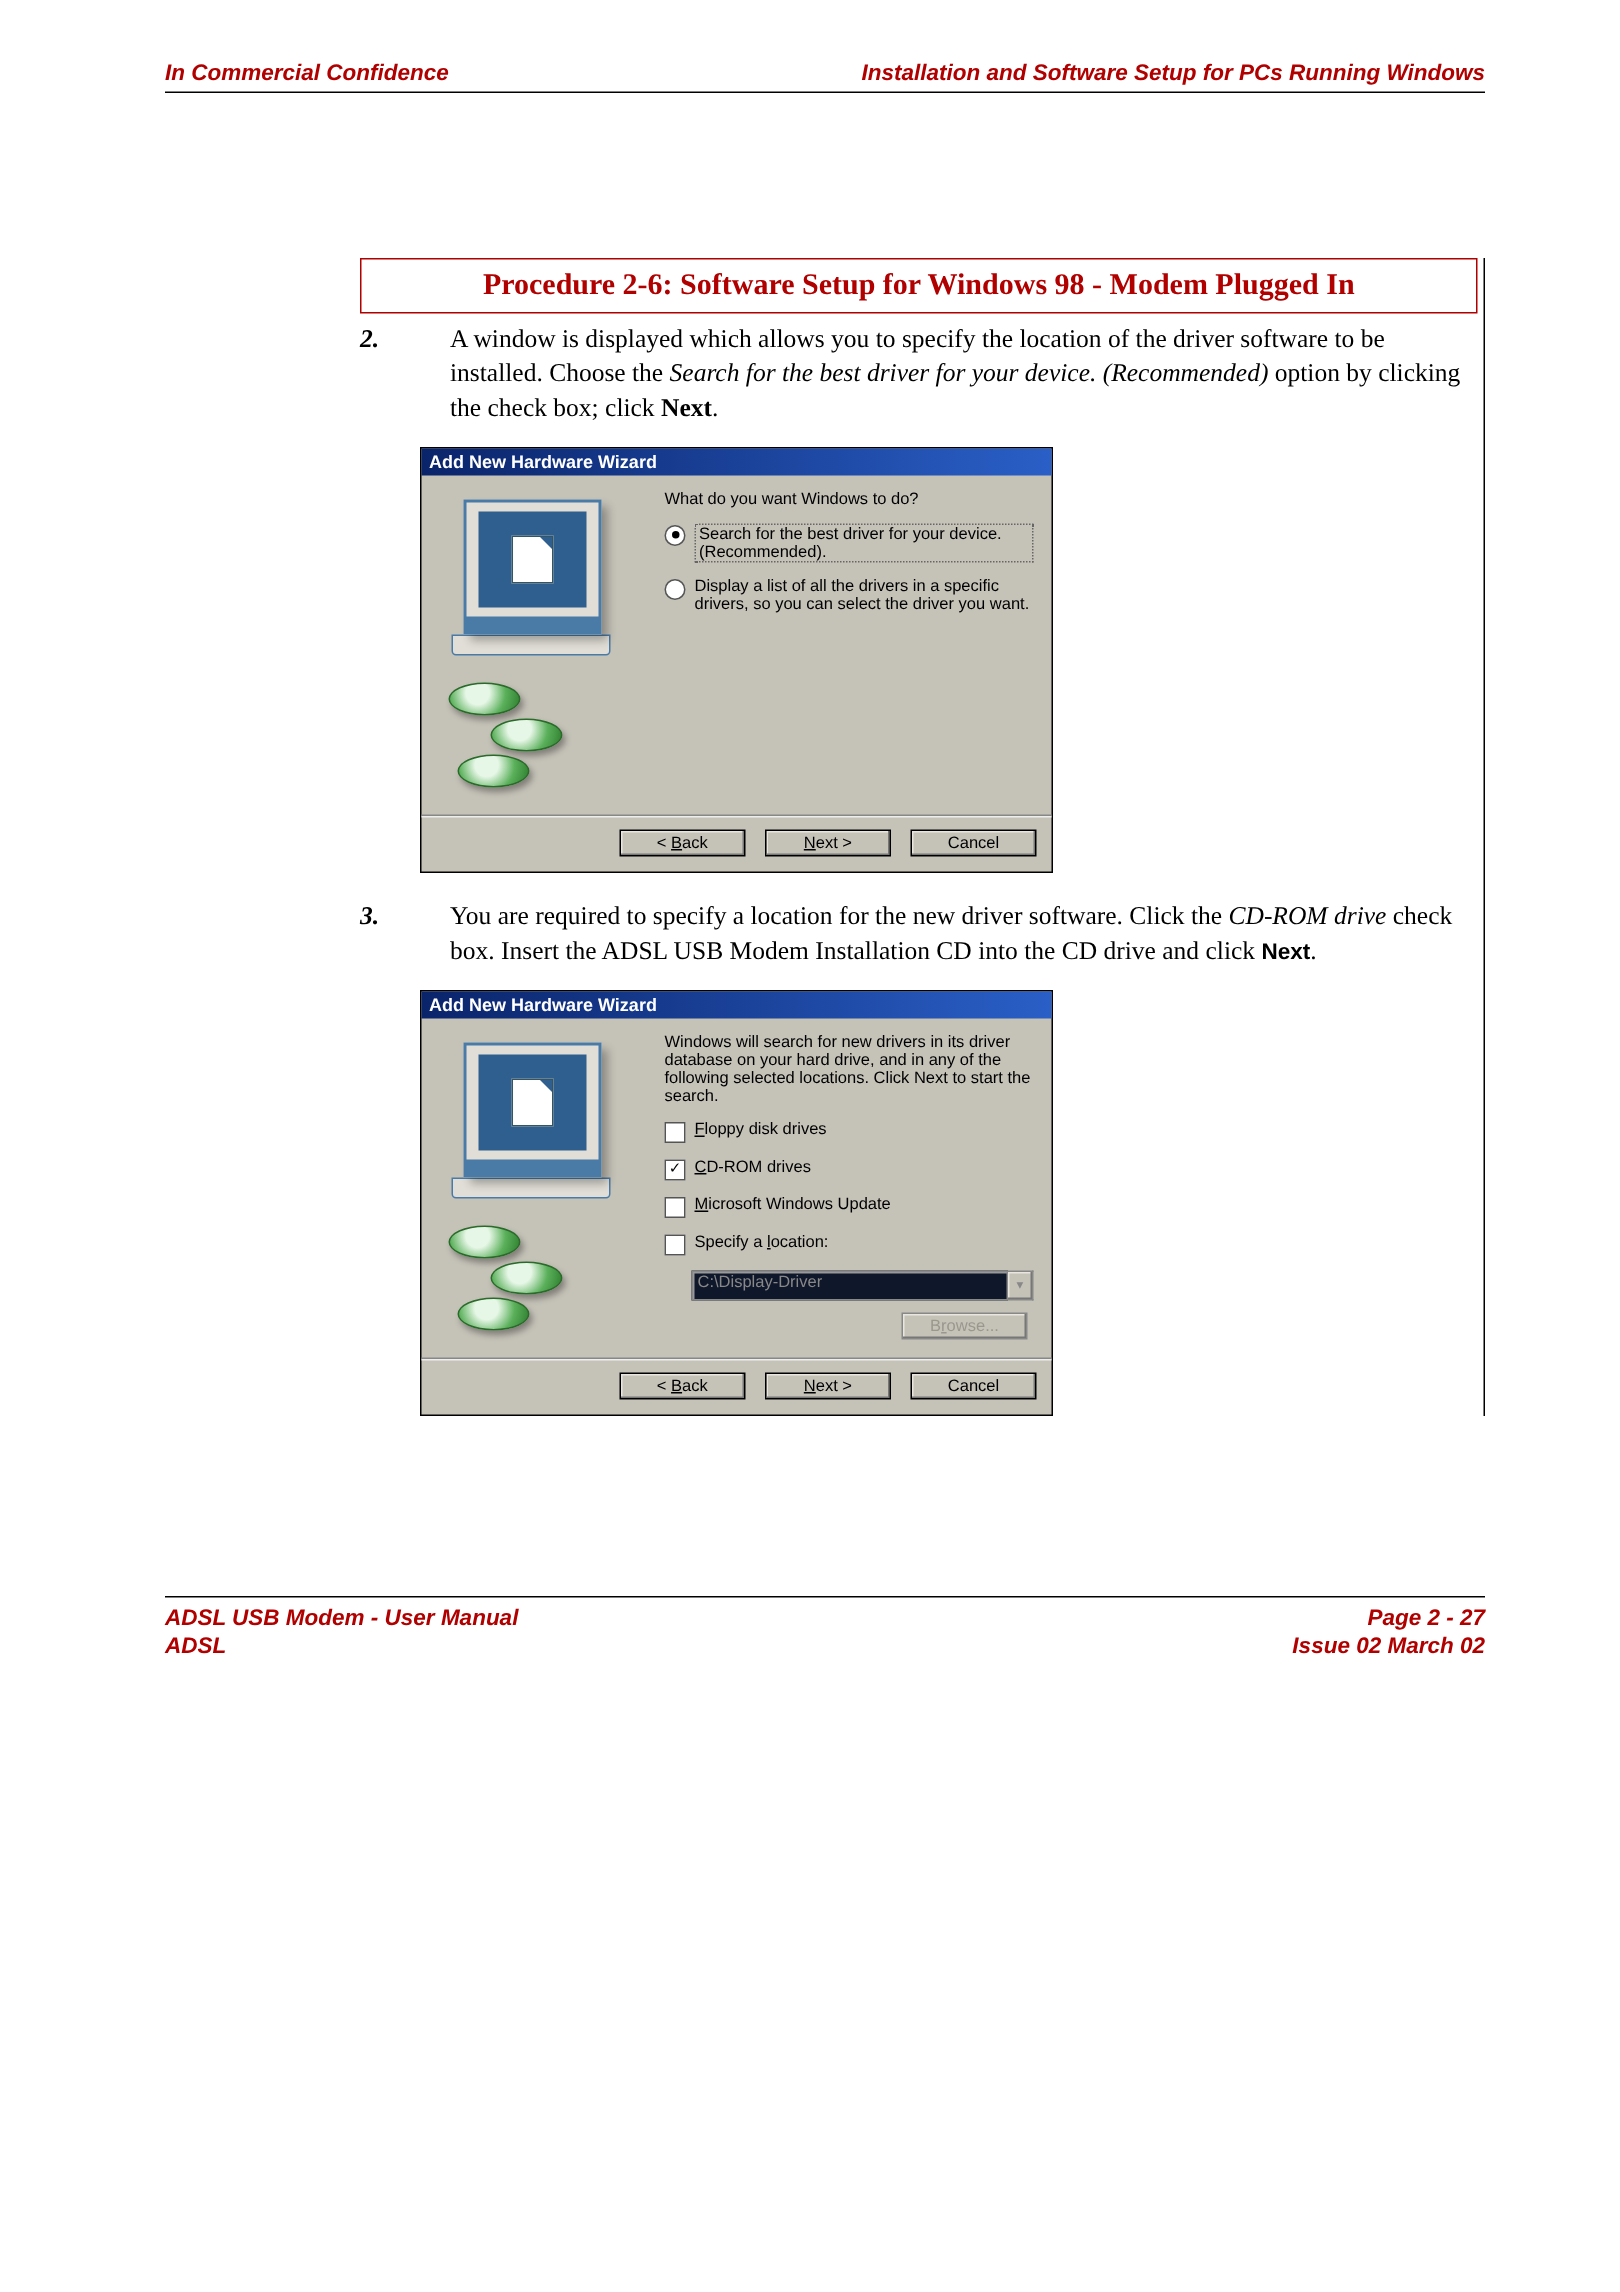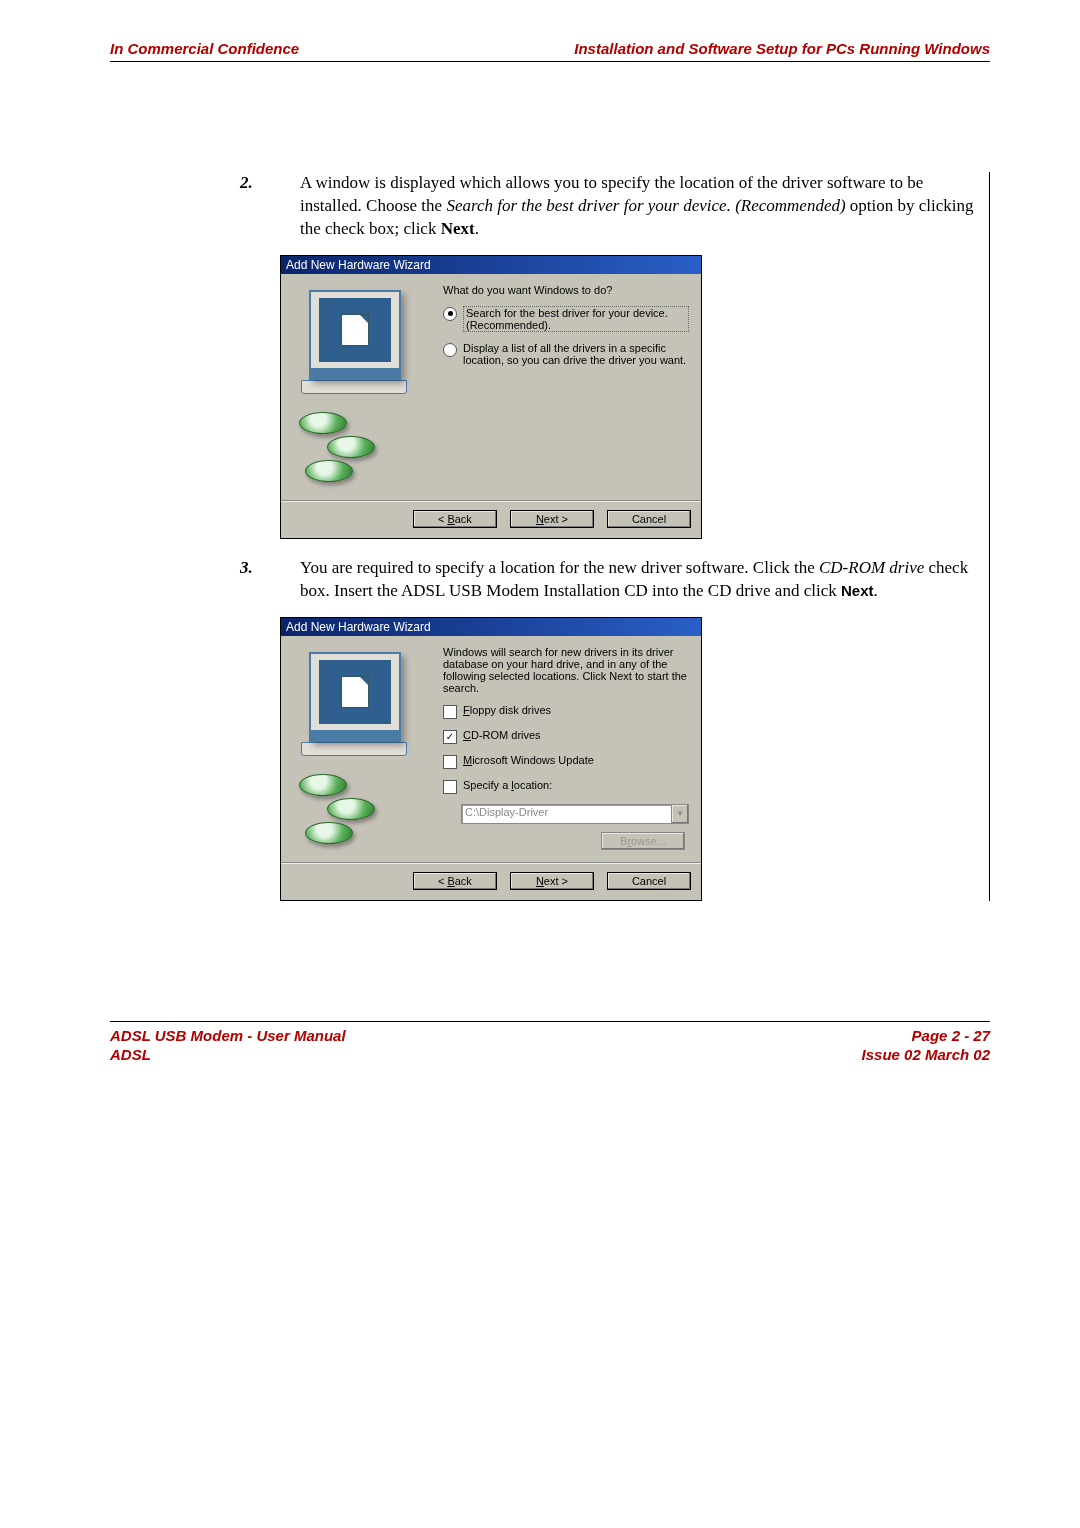--- a/index.html
+++ b/index.html
@@ -66,21 +66,21 @@
     margin: 14px 0 18px 40px;
     border: 1px solid #000;
     background: #c5c2b8;
     font-family: "MS Sans Serif", Tahoma, Arial, sans-serif;
     font-size: 11px;
     color: #000;
   }
   .wizard .titlebar {
     background: linear-gradient(to right, #0a246a, #2a5fc7);
     color: #fff;
-    font-weight: normal;
+    font-weight: bold;
     padding: 2px 5px;
     font-size: 12px;
   }
   .wizard .winbody {
     display: flex;
     padding: 10px 12px 6px 12px;
     min-height: 210px;
   }
   .wizard .artcol {
     width: 140px;
@@ -98,21 +98,21 @@
     width: 12px; height: 12px; flex-shrink: 0; margin-right: 6px; margin-top: 1px;
     background: #fff; border: 1px solid #555; display:inline-flex; align-items:center; justify-content:center;
   }
   .wizard .radio-glyph { border-radius: 50%; }
   .wizard .radio-glyph.sel::after { content:""; width:5px; height:5px; background:#000; border-radius:50%; }
   .wizard .check-glyph.sel::after { content:"✓"; font-size:10px; line-height:10px; color:#000; }
   .wizard .opt-text { flex:1; }
   .wizard .opt-text.boxed { border:1px dotted #666; padding:0 2px; }
   .wizard .loc-row { margin-left: 18px; display:flex; align-items:center; margin-bottom:8px; }
   .wizard .loc-input {
-    flex:1; border:1px solid #888; background:#ffffff; color:#888; padding:1px 3px; height:16px;
+    flex:1; border:1px solid #888; background:#0f172a; color:#888; padding:1px 3px; height:16px;
     box-shadow: inset 1px 1px 0 #999;
   }
   .wizard .loc-dd {
     width:16px; height:18px; background:#c5c2b8; border:1px solid #888; border-left:none;
     box-shadow: inset -1px -1px 0 #777, inset 1px 1px 0 #e8e6de; color:#888; text-align:center; font-size:9px; line-height:16px;
   }
   .wizard .browse-row { text-align:right; margin:4px 4px 0 0; }
   .wizard .btn-dis {
     display:inline-block; min-width:66px; text-align:center; padding:2px 8px;
     background:#c5c2b8; border:1px solid #888; color:#9a978e;
@@ -169,20 +169,21 @@
 <body>
 
 <div class="page">
 
   <div class="header-row">
     <span>In Commercial Confidence</span>
     <span>Installation and Software Setup for PCs Running Windows</span>
   </div>
 
   <div class="content">
+    <div class="section-title">Procedure 2-6: Software Setup for Windows 98 - Modem Plugged In</div>
 
     <div class="step">
       <div class="step-num">2.</div>
       <div class="step-body">
         <span>A window is displayed which allows you to specify the location of the driver software to be installed. Choose the </span><span class="ital">Search for the best driver for your device. (Recommended)</span><span> option by clicking the check box; click </span><span class="b">Next</span><span>.</span>
       </div>
     </div>
 
     <div class="wizard">
       <div class="titlebar">Add New Hardware Wizard</div>
@@ -204,21 +205,21 @@
           <div class="prompt">What do you want Windows to do?</div>
           <div class="radio-row">
             <span class="radio-glyph sel"></span>
             <span class="opt-text boxed">
               <span>Search for the best driver for your device.</span><br>
               <span>(Recommended).</span>
             </span>
           </div>
           <div class="radio-row">
             <span class="radio-glyph"></span>
-            <span class="opt-text">Display a list of all the drivers in a specific location, so you can drive the driver you want.</span>
+            <span class="opt-text">Display a list of all the drivers in a specific drivers, so you can select the driver you want.</span>
           </div>
         </div>
       </div>
       <div class="sep"></div>
       <div class="buttons">
         <span class="btn"><span>&lt; </span><u>B</u><span>ack</span></span>
         <span class="btn"><span></span><u>N</u><span>ext &gt;</span></span>
         <span class="btn">Cancel</span>
       </div>
     </div>

